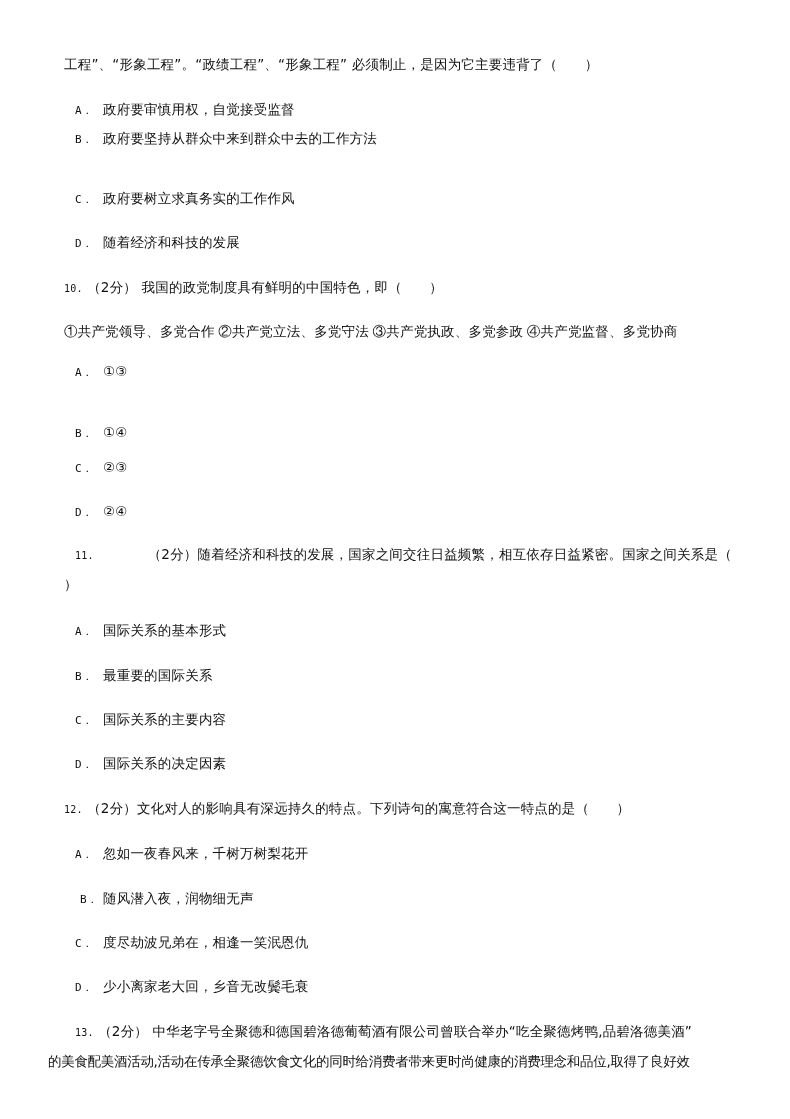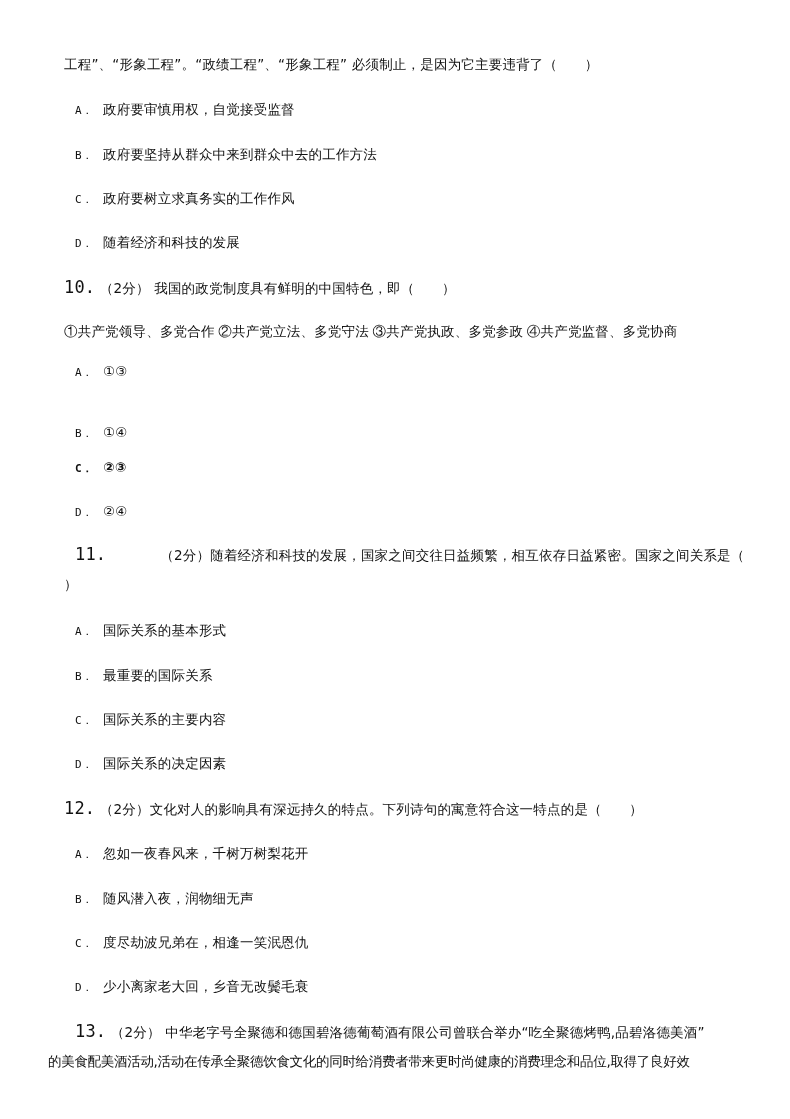--- a/index.html
+++ b/index.html
@@ -11,31 +11,31 @@
   .line {
     position: absolute; white-space: nowrap;
     font-size: 13.5px; line-height: 16px; letter-spacing: 0.2px;
   }
   .opt-letter {
     font-family: "DejaVu Sans Mono", "Liberation Mono", monospace;
     font-size: 11px; display: inline-block; width: 28px;
   }
   .stem { left: 48px; margin-left: 16px; }
   .opt { left: 75px; }
-  .qnum { font-family: "DejaVu Sans Mono", "Liberation Mono", monospace; font-size: 17px; }
+  .qnum { font-family: "DejaVu Sans Mono", "Liberation Mono", monospace; font-size: 10px; }
 </style>
 </head>
 <body>
 
 <div class="line stem" style="top:56px;">工程”、“形象工程”。“政绩工程”、“形象工程” 必须制止，是因为它主要违背了（　　）</div>
 
 <div class="line opt" style="top:101px;">
   <span class="opt-letter">A．</span><span>政府要审慎用权，自觉接受监督</span>
 </div>
-<div class="line opt" style="top:146px;">
+<div class="line opt" style="top:130px;">
   <span class="opt-letter">B．</span><span>政府要坚持从群众中来到群众中去的工作方法</span>
 </div>
 <div class="line opt" style="top:190px;">
   <span class="opt-letter">C．</span><span>政府要树立求真务实的工作作风</span>
 </div>
 <div class="line opt" style="top:234px;">
   <span class="opt-letter">D．</span><span>随着经济和科技的发展</span>
 </div>
 
 <div class="line stem" style="top:279px;">
@@ -44,21 +44,21 @@
   <span>我国的政党制度具有鲜明的中国特色，即（　　）</span>
 </div>
 <div class="line stem" style="top:324px;font-family:Liberation Serif, serif;">①共产党领导、多党合作 ②共产党立法、多党守法 ③共产党执政、多党参政 ④共产党监督、多党协商</div>
 
 <div class="line opt" style="top:363px;">
   <span class="opt-letter">A．</span><span>①③</span>
 </div>
 <div class="line opt" style="top:424px;">
   <span class="opt-letter">B．</span><span>①④</span>
 </div>
-<div class="line opt" style="top:459px;font-weight:bold;">
+<div class="line opt" style="top:459px;">
   <span class="opt-letter">C．</span><span>②③</span>
 </div>
 <div class="line opt" style="top:503px;">
   <span class="opt-letter">D．</span><span>②④</span>
 </div>
 
 <div class="line" style="top:546px; left:75px;">
   <span class="qnum">11.</span>
   <span style="display:inline-block; width:45px;"></span>
   <span>（2分）</span><span>随着经济和科技的发展，国家之间交往日益频繁，相互依存日益紧密。国家之间关系是（</span>
@@ -79,21 +79,21 @@
 </div>
 
 <div class="line stem" style="top:800px;">
   <span class="qnum">12.</span>
   <span>（2分）</span><span>文化对人的影响具有深远持久的特点。下列诗句的寓意符合这一特点的是（　　）</span>
 </div>
 
 <div class="line opt" style="top:845px;">
   <span class="opt-letter">A．</span><span>忽如一夜春风来，千树万树梨花开</span>
 </div>
-<div class="line opt" style="top:890px;">
+<div class="line opt" style="top:890px;text-align:center;">
   <span class="opt-letter">B．</span><span>随风潜入夜，润物细无声</span>
 </div>
 <div class="line opt" style="top:934px;">
   <span class="opt-letter">C．</span><span>度尽劫波兄弟在，相逢一笑泯恩仇</span>
 </div>
 <div class="line opt" style="top:978px;">
   <span class="opt-letter">D．</span><span>少小离家老大回，乡音无改鬓毛衰</span>
 </div>
 
 <div class="line" style="top:1023px; left:75px;">

